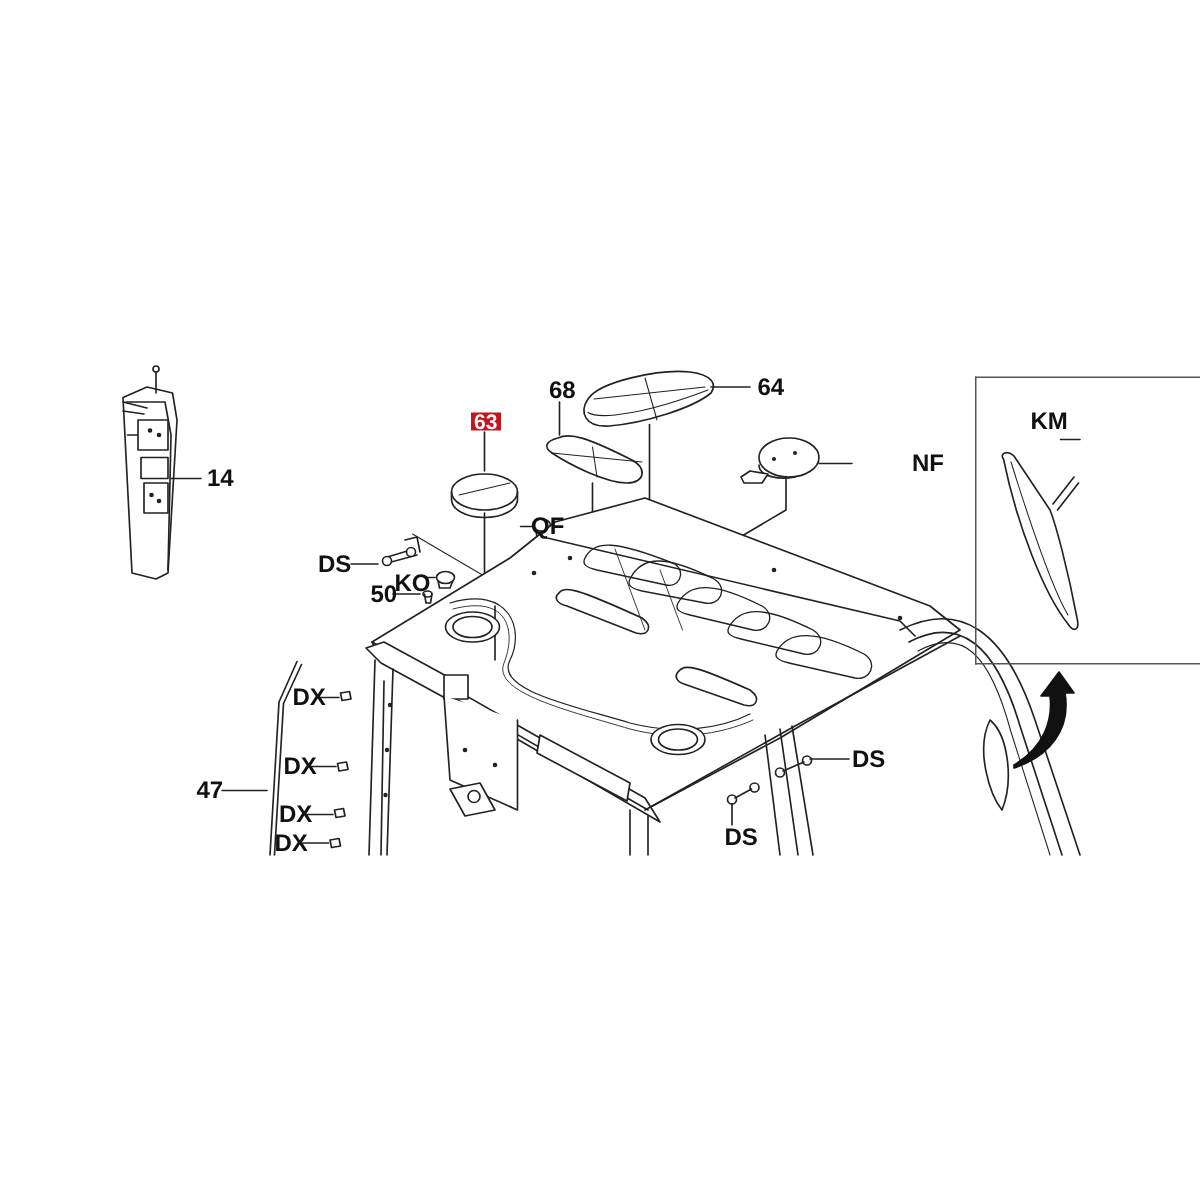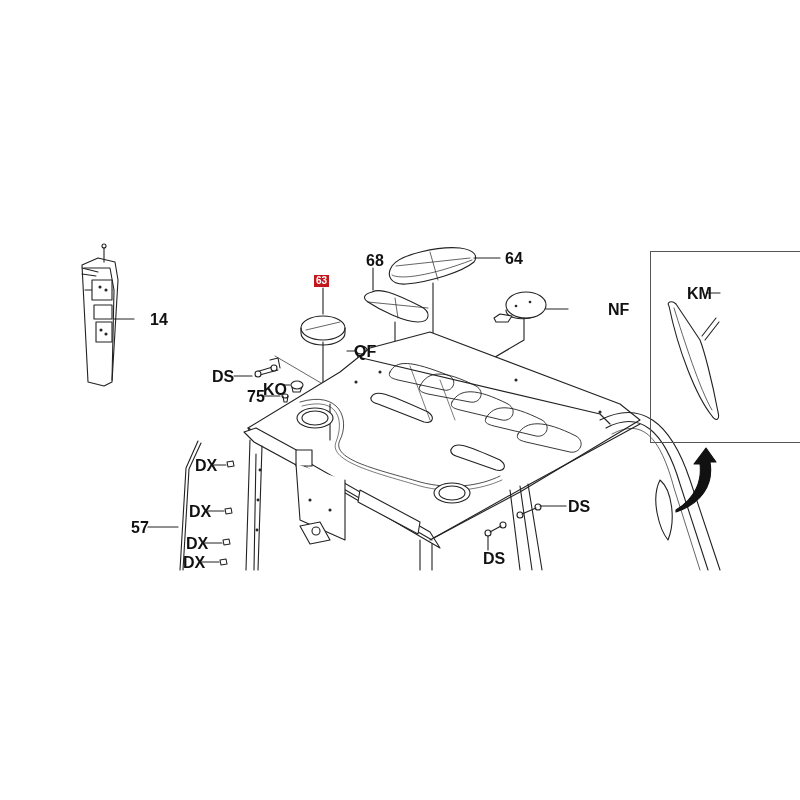--- a/index.html
+++ b/index.html
@@ -1,19 +1,19 @@
 <!DOCTYPE html>
 <html><head>
 <meta charset="utf-8">
 <style>
   html,body{margin:0;padding:0;background:#ffffff;}
   body{width:800px;height:800px;position:relative;overflow:hidden;font-family:"Liberation Sans",sans-serif;}
   #canvas{position:absolute;left:0;top:0;width:800px;height:800px;}
   .lbl{position:absolute;font-family:"Liberation Sans",sans-serif;font-weight:bold;font-size:16px;color:#111;line-height:12px;white-space:nowrap;}
-  .lbl-red{position:absolute;background:#c0161c;color:#fff;font-family:"Liberation Sans",sans-serif;font-weight:bold;font-size:10px;line-height:12px;padding:0 2px;}
+  .lbl-red{position:absolute;background:#c0161c;color:#fff;font-family:"Liberation Sans",sans-serif;font-weight:bold;font-size:14px;line-height:12px;padding:0 2px;}
   .inset{position:absolute;left:650px;top:251px;width:160px;height:192px;border:1px solid #555;border-right:none;box-sizing:border-box;}
 </style>
 </head>
 <body>
 
 <svg id="canvas" width="800" height="800" viewBox="0 0 800 800" fill="none" stroke="#222" stroke-width="1.1" stroke-linejoin="round" stroke-linecap="round">
 
   <g>
     <path d="M82 265 L98 258 L115 262 L118 280 L112 382 L104 386 L88 382 Z" fill="#fff"></path>
     <path d="M84 268 L110 268 L114 290 L112 380"></path>
@@ -190,29 +190,29 @@
   <g>
     <path d="M669 306 C666 302 672 300 676 304 L700 340 C704 350 712 380 718 412 C720 420 716 422 712 416 C696 396 678 350 669 306 Z" fill="#fff"></path>
     <path d="M674 308 C684 340 700 390 712 410" stroke-width="0.7"></path>
     <path d="M702 336 L716 318 M705 340 L719 322"></path>
   </g>
   <line x1="707" y1="293" x2="720" y2="293"></line>
 </svg>
 
 <div class="inset"></div>
 
-<span class="lbl" style="left:150px;top:314px;">14</span>
+<span class="lbl" style="left:138px;top:314px;">14</span>
 <span class="lbl-red" style="left:314px;top:275px;">63</span>
 <span class="lbl" style="left:366px;top:255px;">68</span>
 <span class="lbl" style="left:505px;top:253px;text-align:right;">64</span>
 <span class="lbl" style="left:572px;top:304px;margin-left:36px;">NF</span>
 <span class="lbl" style="left:327px;top:346px;padding-left:27px;">QF</span>
 <span class="lbl" style="left:212px;top:371px;">DS</span>
 <span class="lbl" style="left:263px;top:384px;">KO</span>
-<span class="lbl" style="left:247px;top:391px;">75</span>
+<span class="lbl" style="left:247px;top:391px;">50</span>
 <span class="lbl" style="left:195px;top:460px;">DX</span>
 <span class="lbl" style="left:189px;top:506px;">DX</span>
 <span class="lbl" style="left:186px;top:538px;">DX</span>
 <span class="lbl" style="left:183px;top:557px;">DX</span>
-<span class="lbl" style="left:131px;top:522px;">57</span>
+<span class="lbl" style="left:131px;top:522px;">47</span>
 <span class="lbl" style="left:568px;top:501px;">DS</span>
 <span class="lbl" style="left:483px;top:553px;">DS</span>
-<span class="lbl" style="left:687px;top:288px;">KM</span>
+<span class="lbl" style="left:687px;top:276px;">KM</span>
 
 </body></html>

